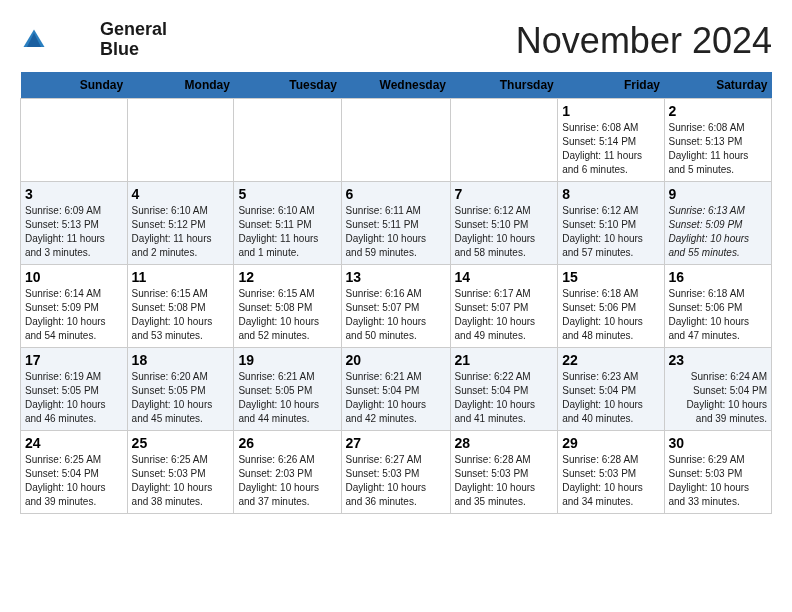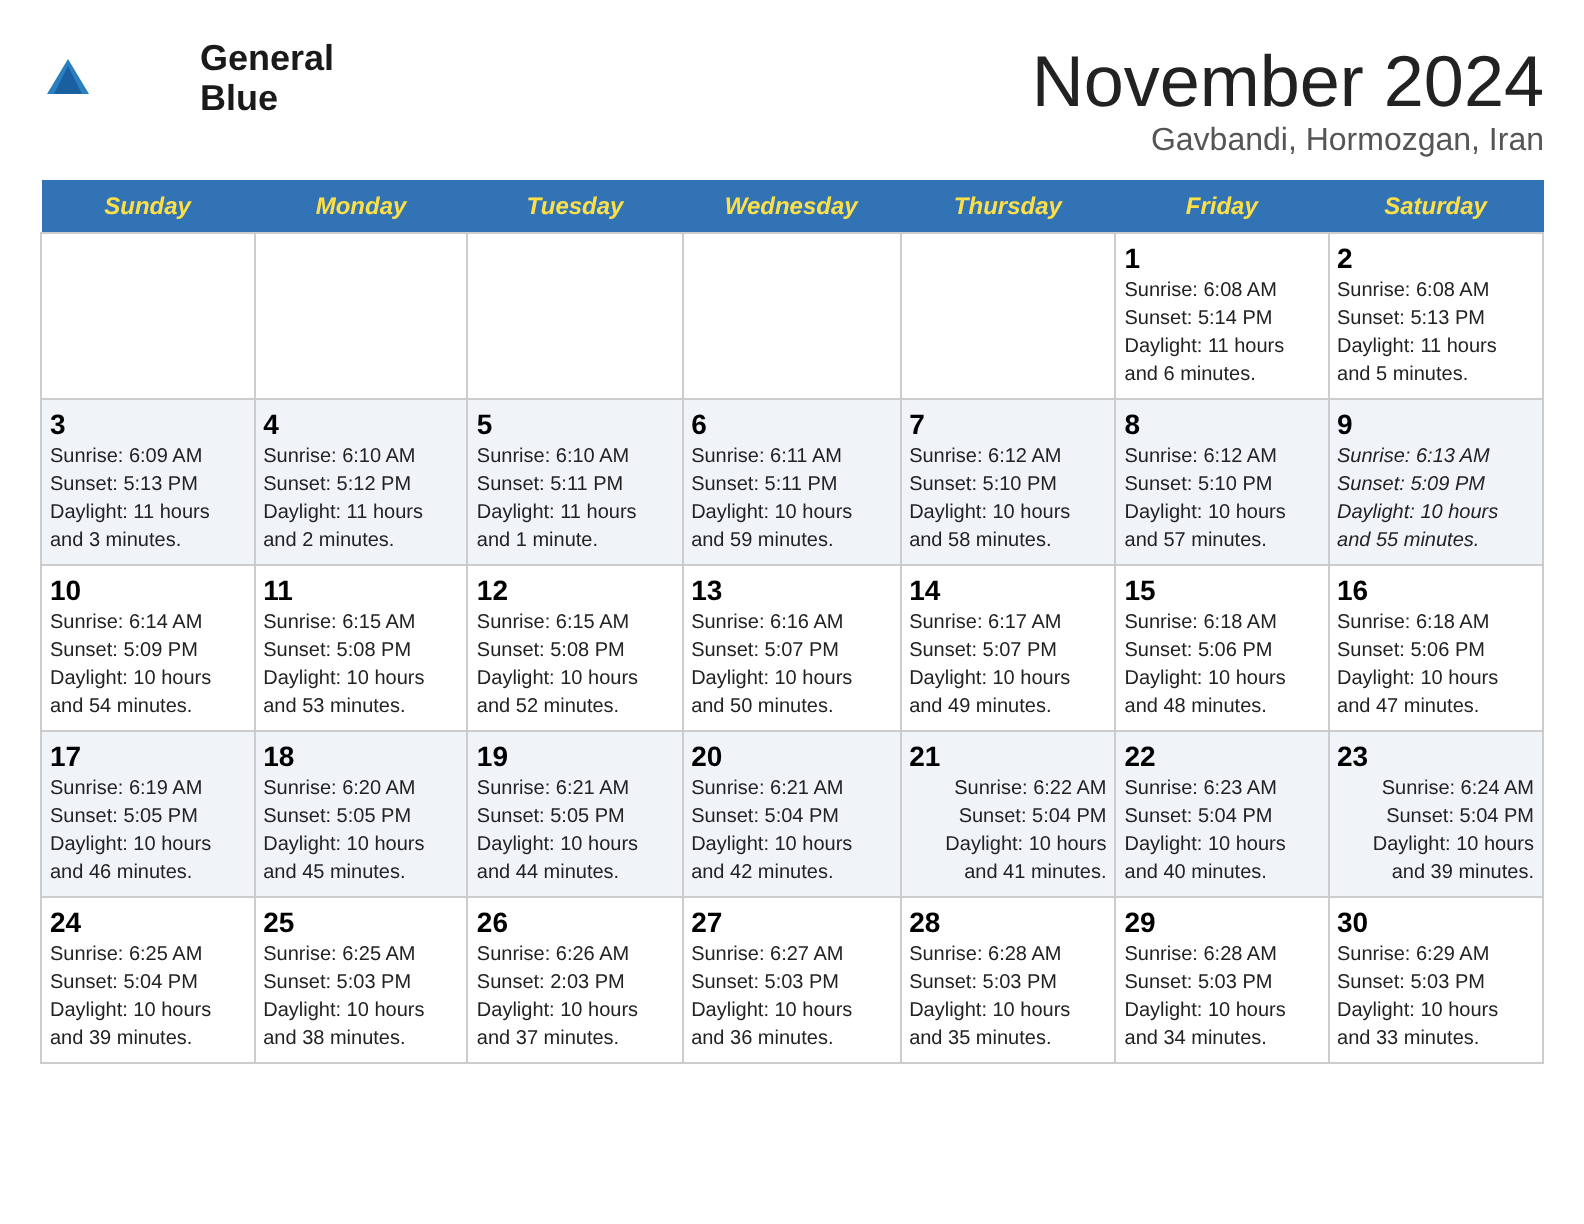--- a/index.html
+++ b/index.html
@@ -47,26 +47,25 @@
       font-size: 16px;
       color: #555;
     }
     table {
       width: 100%;
       border-collapse: collapse;
       font-size: 11px;
     }
     thead th {
       background-color: #3273b5;
-      color: #fde047;
+      color: #000000;
       padding: 6px 4px;
-      text-align: center;
+      text-align: right;
       font-size: 12px;
       font-weight: bold;
-      font-style: italic;
     }
     tbody td {
       border: 1px solid #ccc;
       vertical-align: top;
       padding: 4px;
       height: 80px;
       width: 113px;
     }
     .day-num {
       font-size: 14px;
@@ -100,21 +99,20 @@
       <polygon points="20,5 35,30 5,30" fill="#2a7fc0"></polygon>
       <polygon points="20,10 30,30 10,30" fill="#1a5fa0"></polygon>
     </svg>
     <div class="logo-text">
       <span>General</span>
       <span>Blue</span>
     </div>
   </div>
   <div class="title-area">
     <div class="month-title">November 2024</div>
-    <div class="location">Gavbandi, Hormozgan, Iran</div>
   </div>
 </div>
 
 <table>
   <thead>
     <tr>
         <th>Sunday</th>
         <th>Monday</th>
         <th>Tuesday</th>
         <th>Wednesday</th>
@@ -271,21 +269,21 @@
         </td>
         <td>
           <div class="day-num">20</div>
           <div class="day-info" style="white-space: pre-line;">Sunrise: 6:21 AM
 Sunset: 5:04 PM
 Daylight: 10 hours
 and 42 minutes.</div>
         </td>
         <td>
           <div class="day-num">21</div>
-          <div class="day-info" style="white-space: pre-line; text-align: right;">Sunrise: 6:22 AM
+          <div class="day-info" style="white-space: pre-line;">Sunrise: 6:22 AM
 Sunset: 5:04 PM
 Daylight: 10 hours
 and 41 minutes.</div>
         </td>
         <td>
           <div class="day-num">22</div>
           <div class="day-info" style="white-space: pre-line;">Sunrise: 6:23 AM
 Sunset: 5:04 PM
 Daylight: 10 hours
 and 40 minutes.</div>

